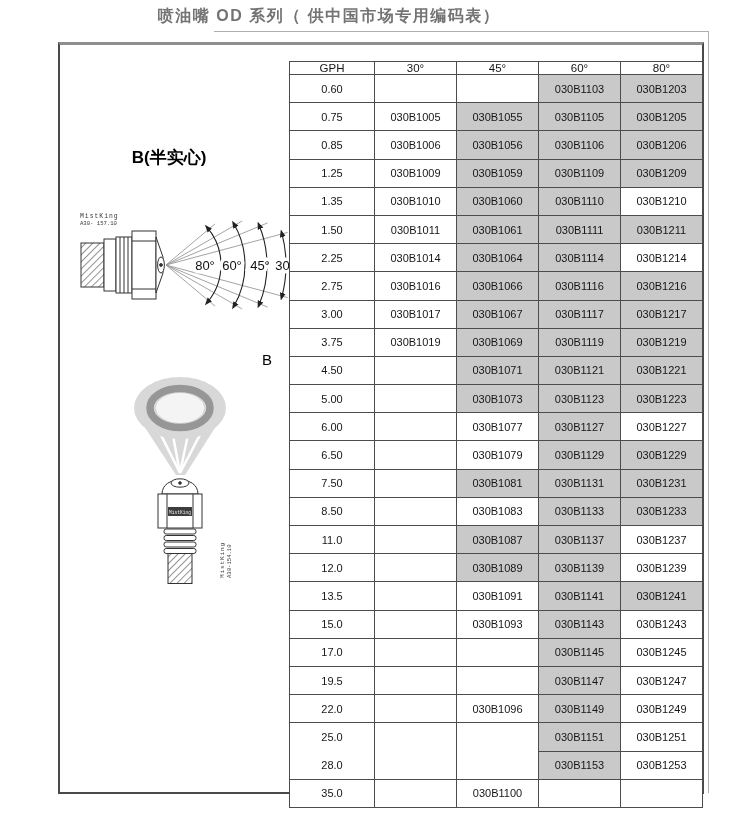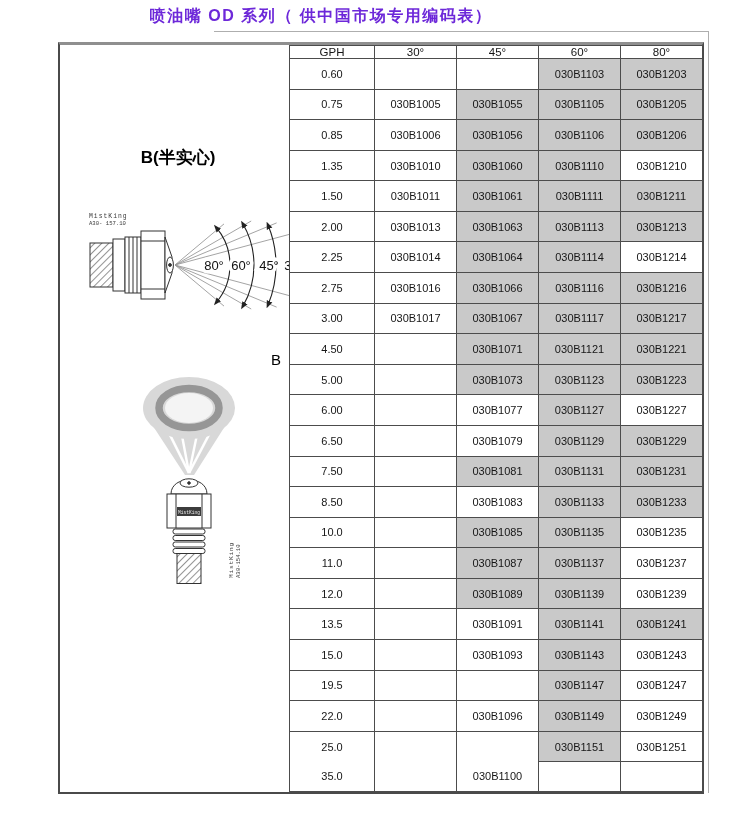--- a/index.html
+++ b/index.html
@@ -1,32 +1,32 @@
 <!DOCTYPE html>
 <html style="--shaded: #c9c9c9; --grid: #4c4c4c;"><head>
 <meta charset="utf-8">
 <style>
   html,body{margin:0;padding:0;}
   body{
     width:752px;height:821px;position:relative;background:#ffffff;
     font-family:"Liberation Sans",sans-serif;overflow:hidden;color:#111;
   }
   .page-title{
-    position:absolute;top:6px;left:4px;width:634px;text-align:center;
-    font-size:16px;font-weight:bold;letter-spacing:1.5px;color:#6d28d9;
+    position:absolute;top:6px;left:12px;width:634px;text-align:center;
+    font-size:16px;font-weight:bold;letter-spacing:1.5px;color:#737373;
   }
   .echo-h{position:absolute;left:214px;top:31px;width:495px;height:1px;background:#aeaeae;}
   .echo-v{position:absolute;left:708px;top:31px;width:1px;height:762px;background:#aeaeae;}
   .frame{
     position:absolute;left:58px;top:42px;width:646px;height:752px;box-sizing:border-box;
     border:2px solid #4a4a4a;border-top:3px solid #8f8f8f;background:#fff;
   }
-  .diagram-panel{position:absolute;left:13px;top:0;width:229px;height:747px;}
+  .diagram-panel{position:absolute;left:4px;top:0;width:229px;height:747px;}
   table.part-table{
-    position:absolute;left:229px;top:0;width:413px;height:747px;
+    position:absolute;left:229px;top:16px;width:413px;height:747px;
     border-collapse:collapse;table-layout:fixed;padding-left:11px;
   }
   .part-table th,.part-table td{
     border:1px solid var(--grid,#4c4c4c);text-align:center;vertical-align:middle;
     padding:0;font-size:11px;font-weight:normal;color:#161616;background:#fff;
     white-space:nowrap;overflow:hidden;
   }
   .part-table th{font-size:11.5px;}
   .part-table td.shaded{background:var(--shaded,#c9c9c9);}
   .part-table td.hb{border-bottom-style:hidden;}
@@ -173,41 +173,41 @@
           <td class="shaded">030B1205</td>
         </tr>
         <tr>
           <td>0.85</td>
           <td>030B1006</td>
           <td class="shaded">030B1056</td>
           <td class="shaded">030B1106</td>
           <td class="shaded">030B1206</td>
         </tr>
         <tr>
+          <td>1.25</td>
+          <td>030B1009</td>
+          <td class="shaded">030B1059</td>
+          <td class="shaded">030B1109</td>
+          <td class="shaded">030B1209</td>
+        </tr>
+        <tr>
           <td>1.35</td>
           <td>030B1010</td>
           <td class="shaded">030B1060</td>
           <td class="shaded">030B1110</td>
           <td>030B1210</td>
         </tr>
         <tr>
           <td>1.50</td>
           <td>030B1011</td>
           <td class="shaded">030B1061</td>
           <td class="shaded">030B1111</td>
           <td class="shaded">030B1211</td>
         </tr>
         <tr>
-          <td>2.00</td>
-          <td>030B1013</td>
-          <td class="shaded">030B1063</td>
-          <td class="shaded">030B1113</td>
-          <td class="shaded">030B1213</td>
-        </tr>
-        <tr>
           <td>2.25</td>
           <td>030B1014</td>
           <td class="shaded">030B1064</td>
           <td class="shaded">030B1114</td>
           <td>030B1214</td>
         </tr>
         <tr>
           <td>2.75</td>
           <td>030B1016</td>
           <td class="shaded">030B1066</td>
@@ -215,20 +215,27 @@
           <td class="shaded">030B1216</td>
         </tr>
         <tr>
           <td>3.00</td>
           <td>030B1017</td>
           <td class="shaded">030B1067</td>
           <td class="shaded">030B1117</td>
           <td class="shaded">030B1217</td>
         </tr>
         <tr>
+          <td>3.75</td>
+          <td>030B1019</td>
+          <td class="shaded">030B1069</td>
+          <td class="shaded">030B1119</td>
+          <td class="shaded">030B1219</td>
+        </tr>
+        <tr>
           <td>4.50</td>
           <td></td>
           <td class="shaded">030B1071</td>
           <td class="shaded">030B1121</td>
           <td class="shaded">030B1221</td>
         </tr>
         <tr>
           <td>5.00</td>
           <td></td>
           <td class="shaded">030B1073</td>
@@ -257,27 +264,20 @@
           <td class="shaded">030B1231</td>
         </tr>
         <tr>
           <td>8.50</td>
           <td></td>
           <td>030B1083</td>
           <td class="shaded">030B1133</td>
           <td class="shaded">030B1233</td>
         </tr>
         <tr>
-          <td>10.0</td>
-          <td></td>
-          <td class="shaded">030B1085</td>
-          <td class="shaded">030B1135</td>
-          <td>030B1235</td>
-        </tr>
-        <tr>
           <td>11.0</td>
           <td></td>
           <td class="shaded">030B1087</td>
           <td class="shaded">030B1137</td>
           <td>030B1237</td>
         </tr>
         <tr>
           <td>12.0</td>
           <td></td>
           <td class="shaded">030B1089</td>
@@ -290,20 +290,27 @@
           <td>030B1091</td>
           <td class="shaded">030B1141</td>
           <td class="shaded">030B1241</td>
         </tr>
         <tr>
           <td>15.0</td>
           <td></td>
           <td>030B1093</td>
           <td class="shaded">030B1143</td>
           <td>030B1243</td>
+        </tr>
+        <tr>
+          <td>17.0</td>
+          <td></td>
+          <td></td>
+          <td class="shaded">030B1145</td>
+          <td>030B1245</td>
         </tr>
         <tr>
           <td>19.5</td>
           <td></td>
           <td></td>
           <td class="shaded">030B1147</td>
           <td>030B1247</td>
         </tr>
         <tr>
           <td>22.0</td>
@@ -313,20 +320,27 @@
           <td>030B1249</td>
         </tr>
         <tr>
           <td class="hb">25.0</td>
           <td class="hb"></td>
           <td class="hb"></td>
           <td class="shaded">030B1151</td>
           <td>030B1251</td>
         </tr>
         <tr>
+          <td>28.0</td>
+          <td></td>
+          <td></td>
+          <td class="shaded">030B1153</td>
+          <td>030B1253</td>
+        </tr>
+        <tr>
           <td>35.0</td>
           <td></td>
           <td>030B1100</td>
           <td></td>
           <td></td>
         </tr>
       </tbody>
   </table>
 </div>
 

